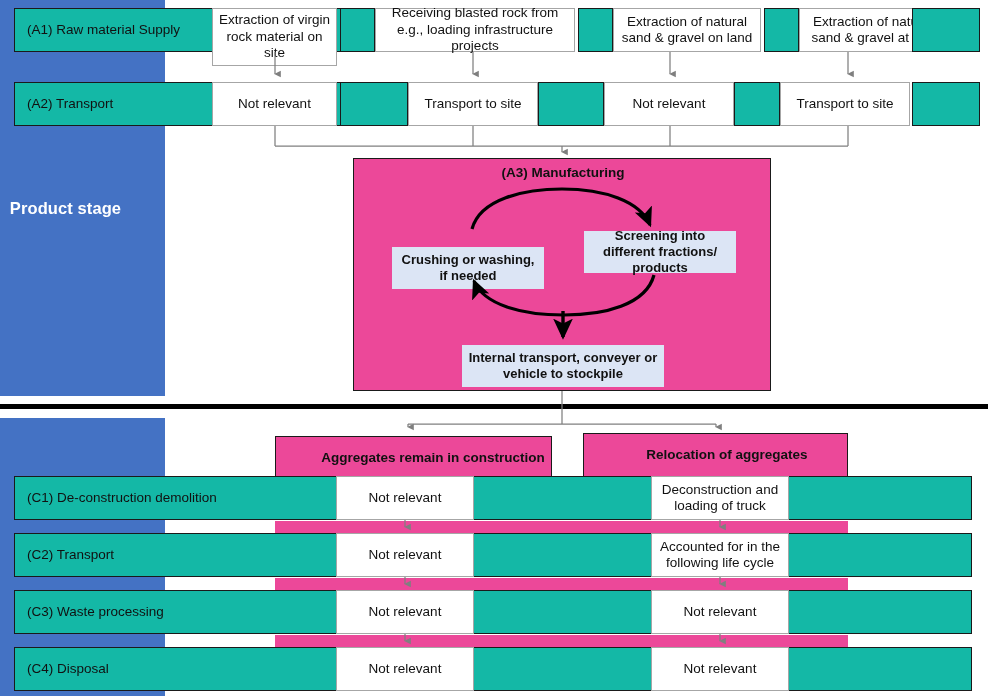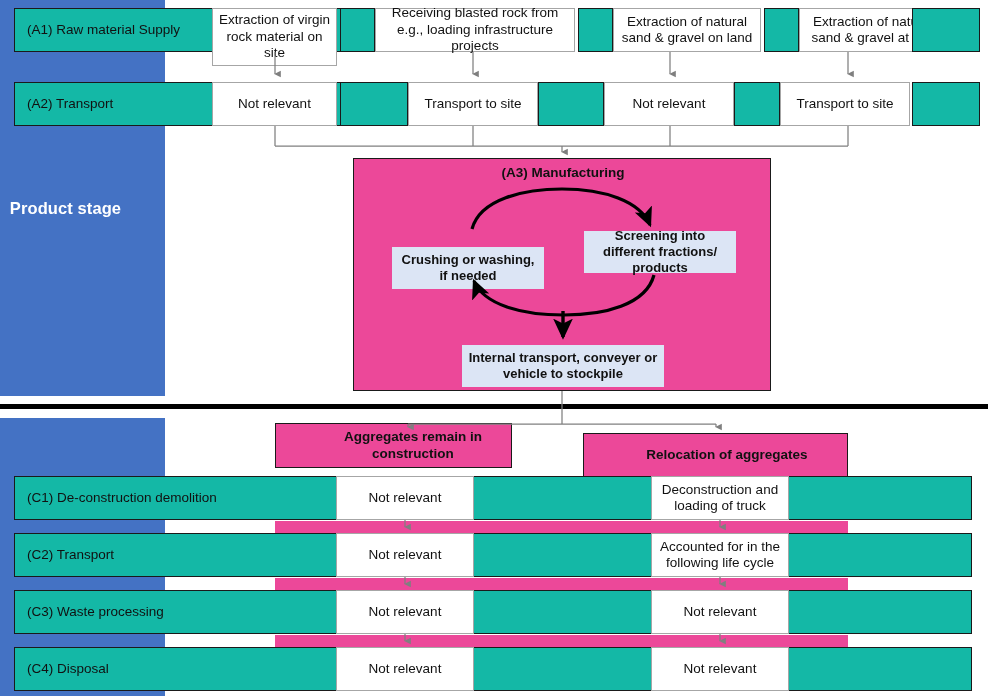--- a/index.html
+++ b/index.html
@@ -82,21 +82,21 @@
       <path d="M118,70 C126,40 170,30 208,30 C250,30 286,42 296,66" fill="none" stroke="#000" stroke-width="3.2" marker-end="url(#mk-blk)"></path>
       <path d="M300,116 C292,146 250,156 210,156 C168,156 130,146 120,122" fill="none" stroke="#000" stroke-width="3.2" marker-end="url(#mk-blk)"></path>
       <path d="M209,152 L209,178" fill="none" stroke="#000" stroke-width="3.4" marker-end="url(#mk-blk)"></path>
     </svg>
   </div>
 
   <div class="abs hr-black" style="left:0;top:404px;width:988px;height:5px;"></div>
 
   <div class="abs c-dark" style="left:0;top:418px;width:165px;height:278px;"></div>
 
-  <div class="abs c-mid bd-dark cell bold" style="left:275px;top:423px;width:237px;height:45px;padding-left:44px;">Aggregates remain in construction</div>
+  <div class="abs c-mid bd-dark cell bold" style="left:275px;top:436px;width:277px;height:45px;padding-left:44px;">Aggregates remain in construction</div>
   <div class="abs c-mid bd-dark cell bold" style="left:583px;top:433px;width:265px;height:45px;padding-left:28px;">Relocation of aggregates</div>
 
   <div class="abs c-light bd-dark cell left" style="left:14px;top:476px;width:958px;height:44px;">(C1) De-construction demolition</div>
   <div class="abs c-white bd-thin cell" style="left:336px;top:476px;width:138px;height:44px;">Not relevant</div>
   <div class="abs c-white bd-thin cell" style="left:651px;top:476px;width:138px;height:44px;">Deconstruction and loading of truck</div>
 
   <div class="abs c-mid" style="left:275px;top:521px;width:573px;height:12px;"></div>
 
   <div class="abs c-light bd-dark cell left" style="left:14px;top:533px;width:958px;height:44px;">(C2) Transport</div>
   <div class="abs c-white bd-thin cell" style="left:336px;top:533px;width:138px;height:44px;">Not relevant</div>

